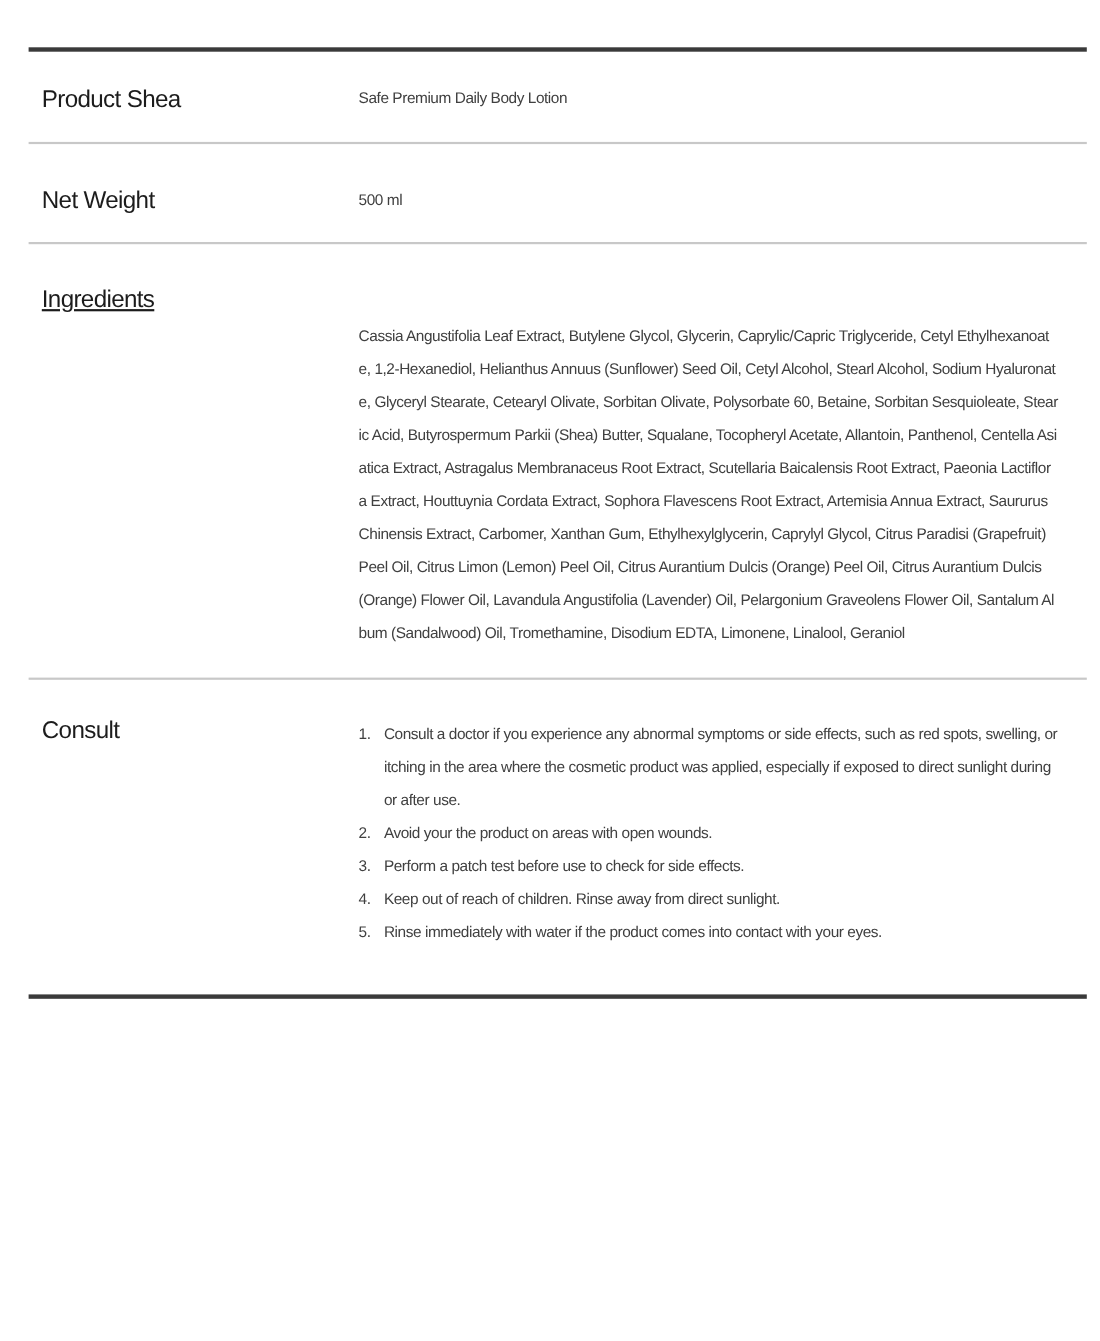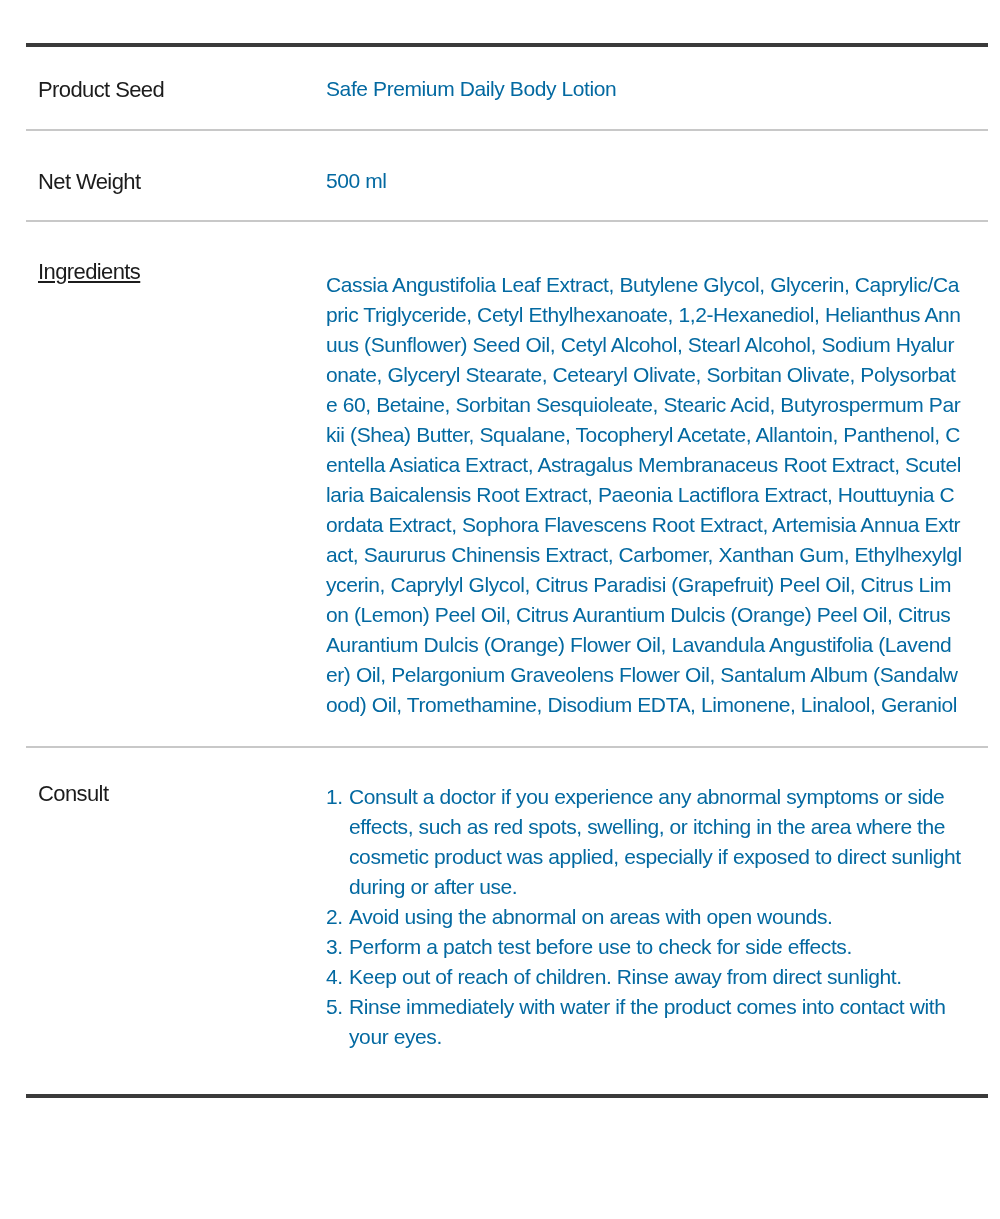--- a/index.html
+++ b/index.html
@@ -35,33 +35,33 @@
     flex: 0 0 300px;
     padding-left: 12px;
     color: #1c1c1c;
     font-size: 22px;
     line-height: 24px;
     letter-spacing: -0.6px;
   }
   .value-cell {
     flex: 1 1 auto;
     padding-right: 26px;
-    color: #0369a1;
-    font-size: 21px;
+    color: #404040;
+    font-size: 14px;
     line-height: 30px;
     letter-spacing: -0.4px;
   }
   
   .row-product  .label-cell { padding-top: 31px; padding-bottom: 27px; }
   .row-product  .value-cell { padding-top: 29px; padding-bottom: 27px; line-height: 26px; }
   .row-weight   .label-cell { padding-top: 39px; padding-bottom: 26px; }
   .row-weight   .value-cell { padding-top: 37px; padding-bottom: 14px; line-height: 26px; }
   .row-ingredients .label-cell { padding-top: 38px; text-decoration: underline; }
   .row-ingredients .value-cell {
-    padding-top: 48px;
+    padding-top: 68px;
     padding-bottom: 26px;
     word-break: break-all;
     text-align: left;
   }
   .row-warning .label-cell { padding-top: 34px; }
   .row-warning .value-cell { padding-top: 34px; padding-bottom: 42px; }
   .warning-list {
     margin: 0;
     padding: 0;
     list-style: none;
@@ -77,21 +77,21 @@
   .warning-text {
     flex: 1 1 auto;
   }
 </style>
 </head>
 <body>
 
 <div class="spec-table">
 
   <div class="spec-row row-product">
-    <div class="label-cell">Product Seed</div>
+    <div class="label-cell">Product Shea</div>
     <div class="value-cell">Safe Premium Daily Body Lotion</div>
   </div>
 
   <div class="spec-row row-weight">
     <div class="label-cell">Net Weight</div>
     <div class="value-cell">500 ml</div>
   </div>
 
   <div class="spec-row row-ingredients">
     <div class="label-cell">Ingredients</div>
@@ -101,21 +101,21 @@
   <div class="spec-row row-warning last">
     <div class="label-cell">Consult</div>
     <div class="value-cell">
       <ol class="warning-list">
         <li class="warning-item">
           <span class="warning-num">1.</span>
           <span class="warning-text">Consult a doctor if you experience any abnormal symptoms or side effects, such as red spots, swelling, or itching in the area where the cosmetic product was applied, especially if exposed to direct sunlight during or after use.</span>
         </li>
         <li class="warning-item">
           <span class="warning-num">2.</span>
-          <span class="warning-text">Avoid using the abnormal on areas with open wounds.</span>
+          <span class="warning-text">Avoid your the product on areas with open wounds.</span>
         </li>
         <li class="warning-item">
           <span class="warning-num">3.</span>
           <span class="warning-text">Perform a patch test before use to check for side effects.</span>
         </li>
         <li class="warning-item">
           <span class="warning-num">4.</span>
           <span class="warning-text">Keep out of reach of children. Rinse away from direct sunlight.</span>
         </li>
         <li class="warning-item">

